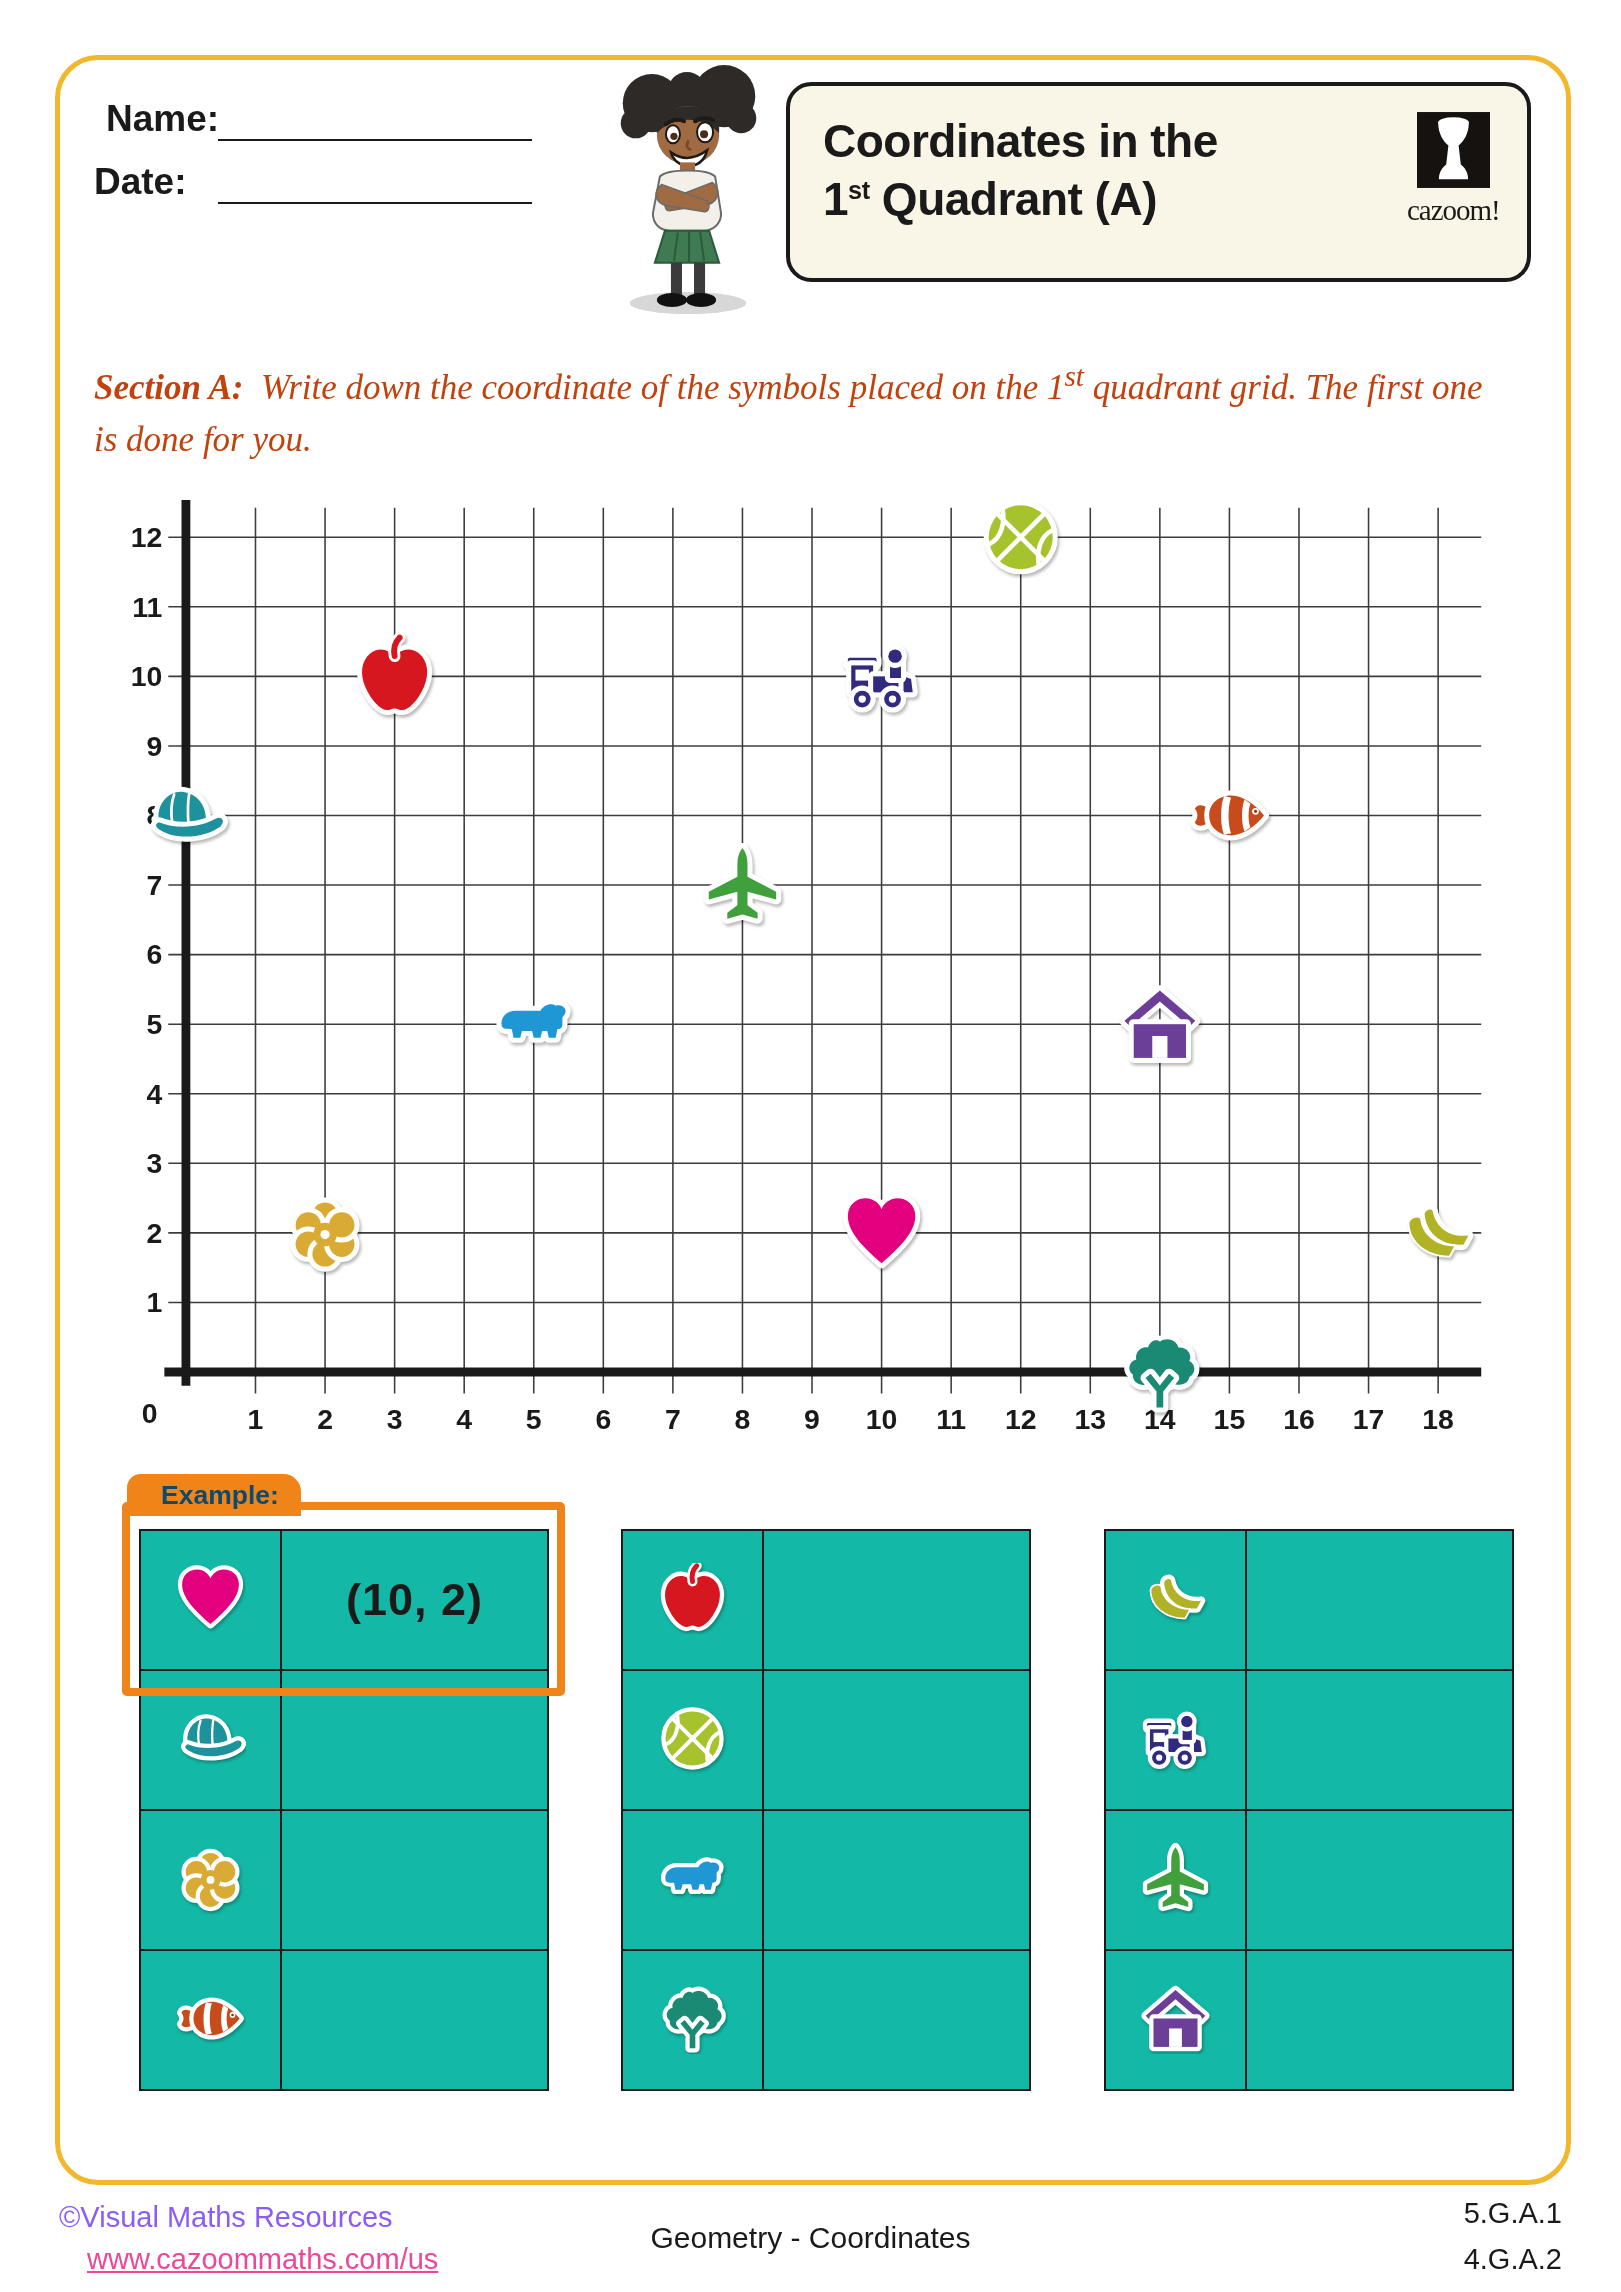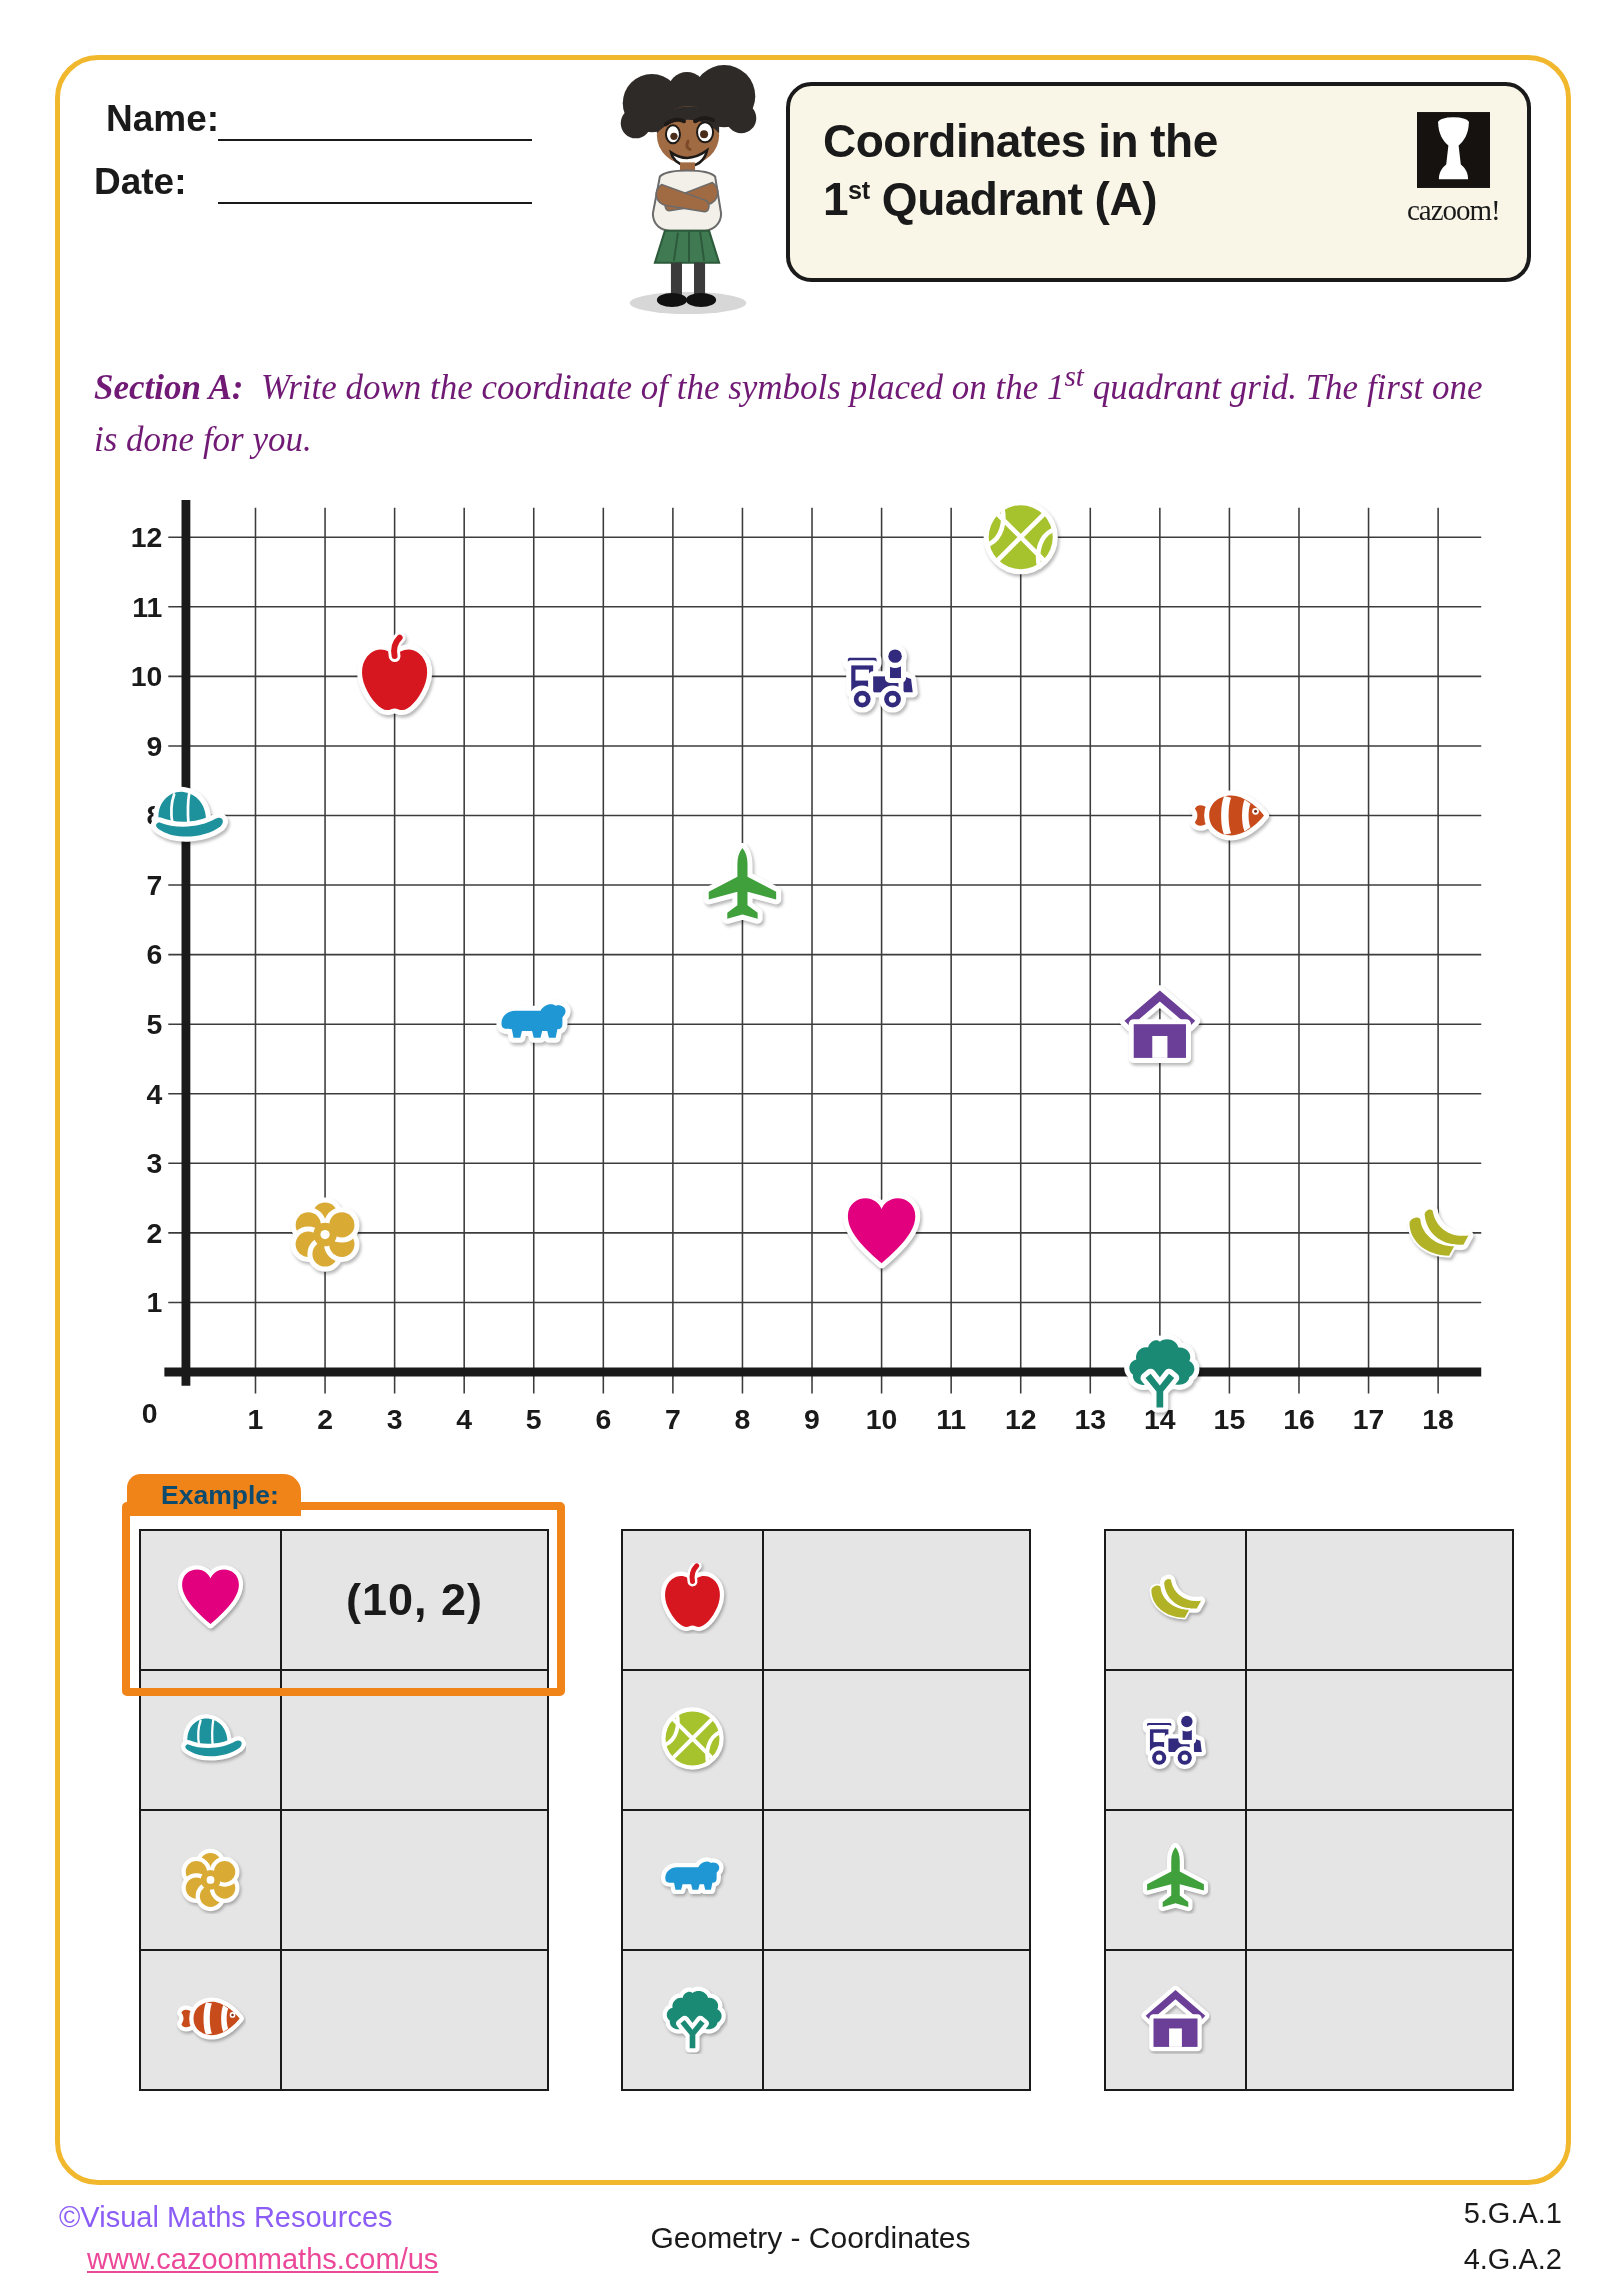--- a/index.html
+++ b/index.html
@@ -12,27 +12,27 @@
   .title-box { position:absolute; left:786px; top:82px; width:737px; height:192px;
                background:#faf6e7; border:4.9px solid #1a1a1a; border-radius:25.5px; }
   .title-text { position:absolute; left:33px; top:27.4px; font-size:46px; font-weight:bold;
                 line-height:1.25; letter-spacing:-0.5px; }
   .title-text sup { font-size:0.55em; }
   .logo { position:absolute; right:15.7px; top:25.5px; width:116px; text-align:center; }
   .logo-text { font-family:"Liberation Serif", serif; font-weight:normal; font-size:29px;
                letter-spacing:-1px; margin-top:2px; }
   .section-a { position:absolute; left:94px; top:355px; width:1451px;
                font-family:"Liberation Serif", serif; font-style:italic; font-size:35px;
-               line-height:1.5; color:#701a75; }
+               line-height:1.5; color:#c2410c; }
   .section-a b { font-style:italic; }
   .grid-svg { position:absolute; left:78px; top:451px; }
   .grid-svg text { font-family:"Liberation Sans", sans-serif; font-weight:bold; }
   .stk { filter: drop-shadow(2px 3px 2px rgba(0,0,0,0.28)); }
   .ans-table { position:absolute; border-collapse:collapse; }
-  .ans-table td { border:2.9px solid #1a1a1a; background:#e5e5e5; }
+  .ans-table td { border:2.9px solid #1a1a1a; background:#14b8a6; }
   .ans-table td.sym { width:137px; height:136px; text-align:center; vertical-align:middle; }
   .ans-table td.ans { width:263px; text-align:center; vertical-align:middle;
                       font-size:45px; font-weight:bold; letter-spacing:1px; }
   .ex-frame { position:absolute; left:122px; top:1502px; width:427px; height:178px;
               border:8.8px solid #f08419; border-radius:4.9px; z-index:5; pointer-events:none; }
   .ex-tab { position:absolute; left:127px; top:1474px; width:174px; height:42px;
             background:#f08419; border-radius:13.7px 17.6px 0 0; z-index:6;
             color:#0c4a6e; font-weight:bold; font-size:26.5px; line-height:42px; padding-left:34px;
             box-sizing:border-box; }
   .footer-txt { position:absolute; font-size:29px; color:#8b5cf6; }

